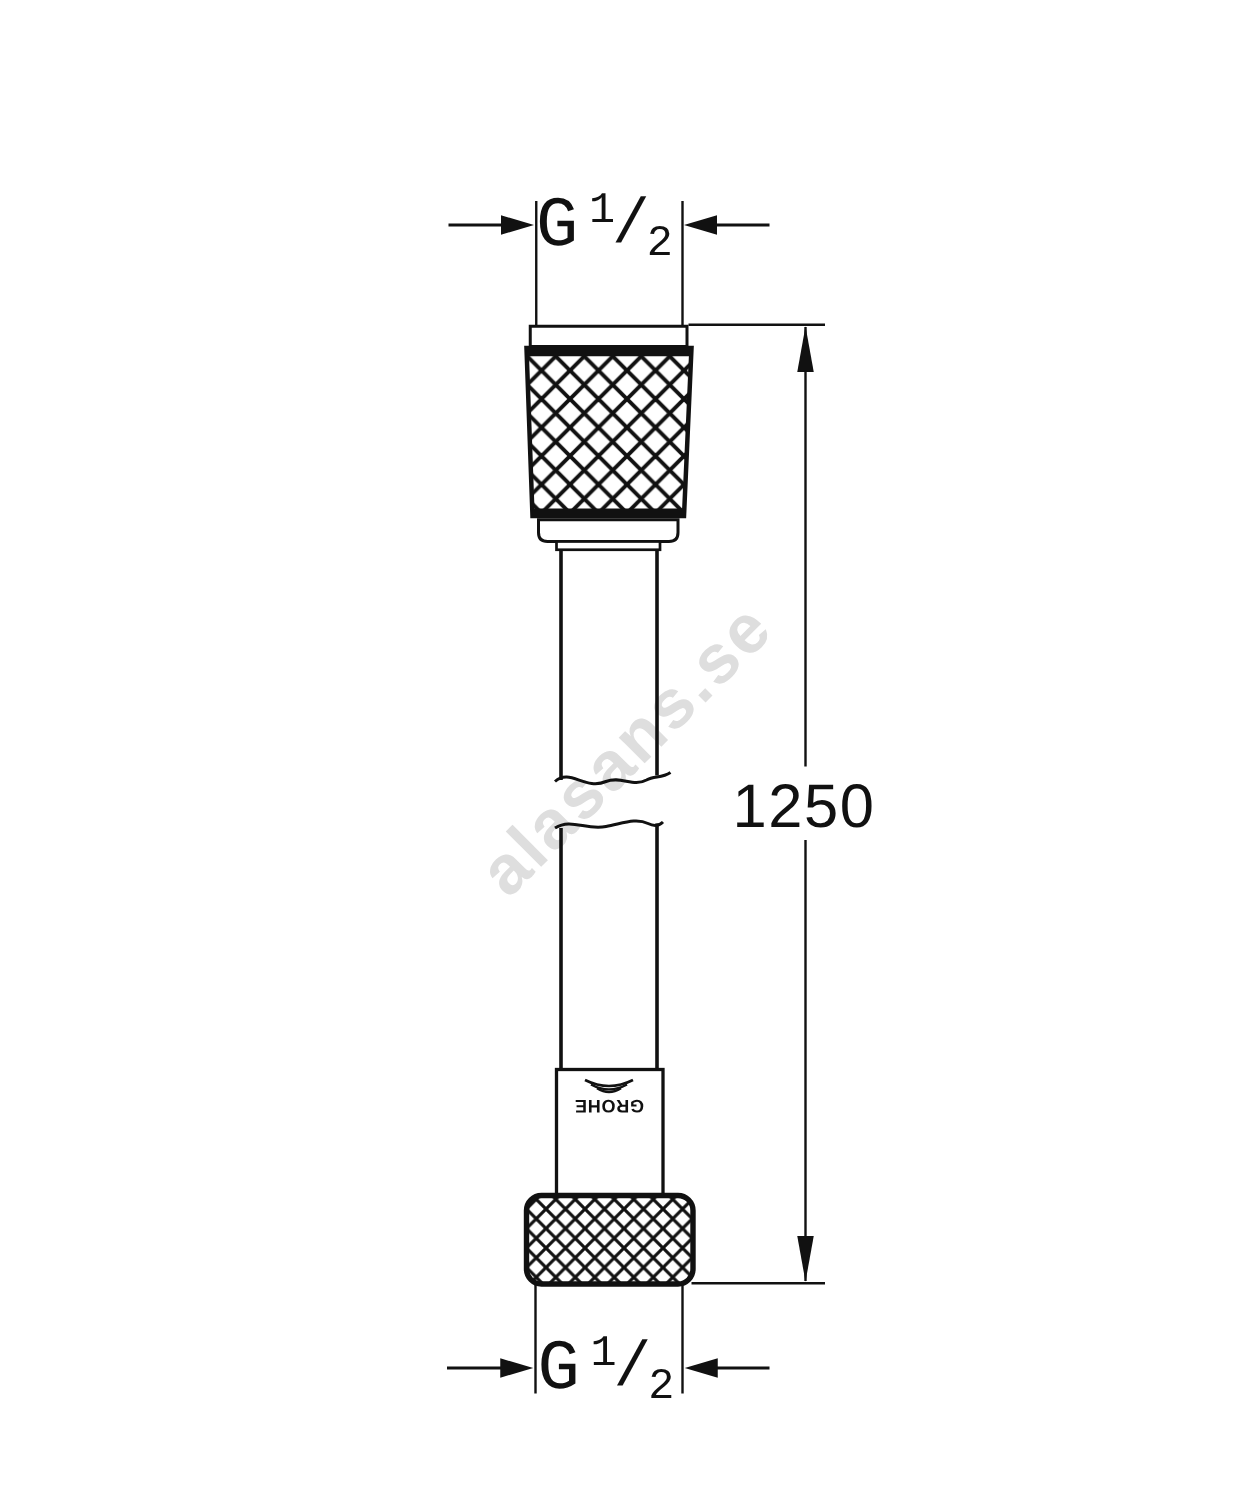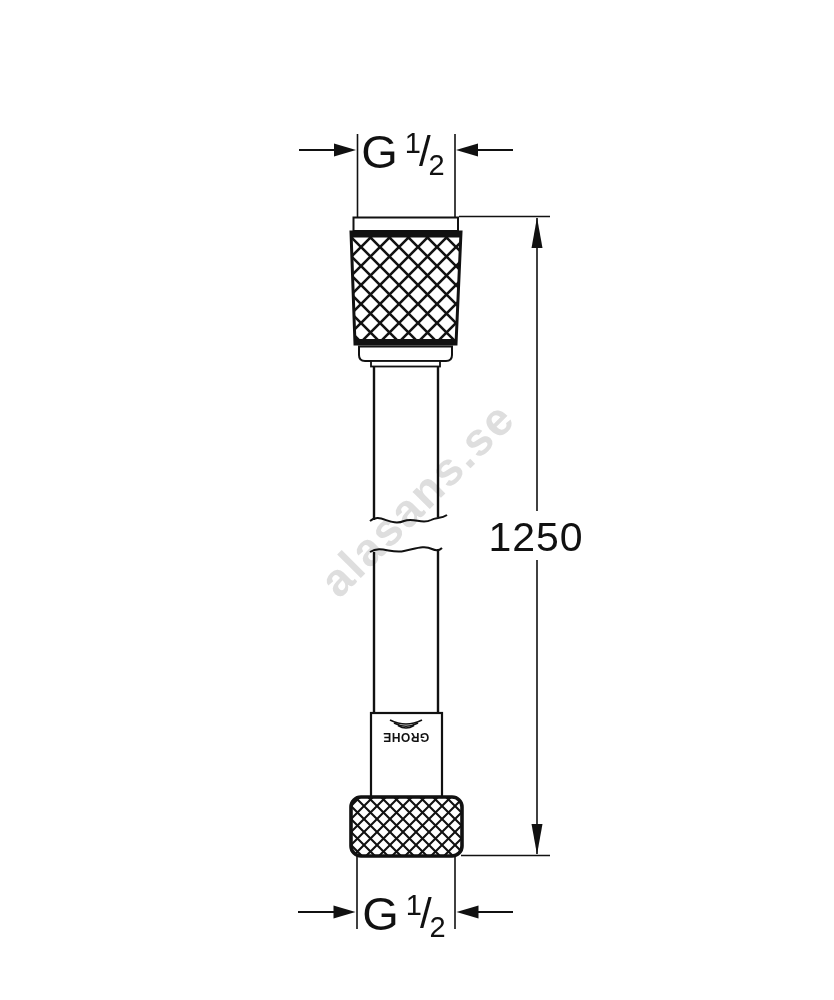--- a/index.html
+++ b/index.html
@@ -23,20 +23,21 @@
     white-space:nowrap;
     user-select:none;
   }
   svg.lineart{position:absolute;left:0;top:0;}
   
   .thread-label{
     position:absolute;
     transform:translateX(-50%);
     white-space:nowrap;
     line-height:1;
+    font-family:Liberation Mono, monospace;
   }
   .thread-label .g{font-size:47px;}
   .thread-label .frac-num{font-size:29px;position:relative;top:-15px;margin-left:7px;}
   .thread-label .frac-slash{font-size:42px;position:relative;top:-2px;margin:0 -2px;}
   .thread-label .frac-den{font-size:29px;position:relative;top:7px;}
   .length-label{
     position:absolute;
     left:536px;top:517px;
     transform:translateX(-50%);
     font-size:41px;

